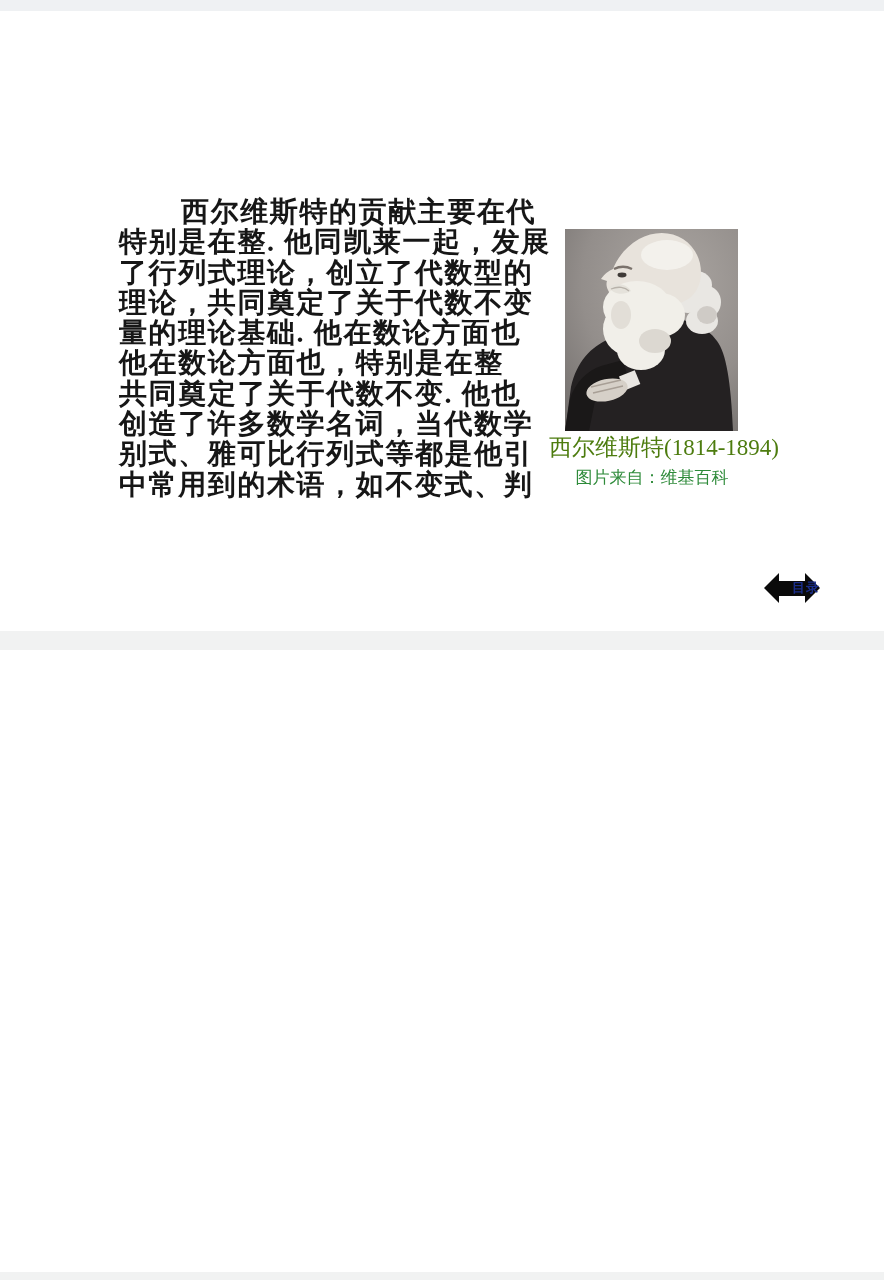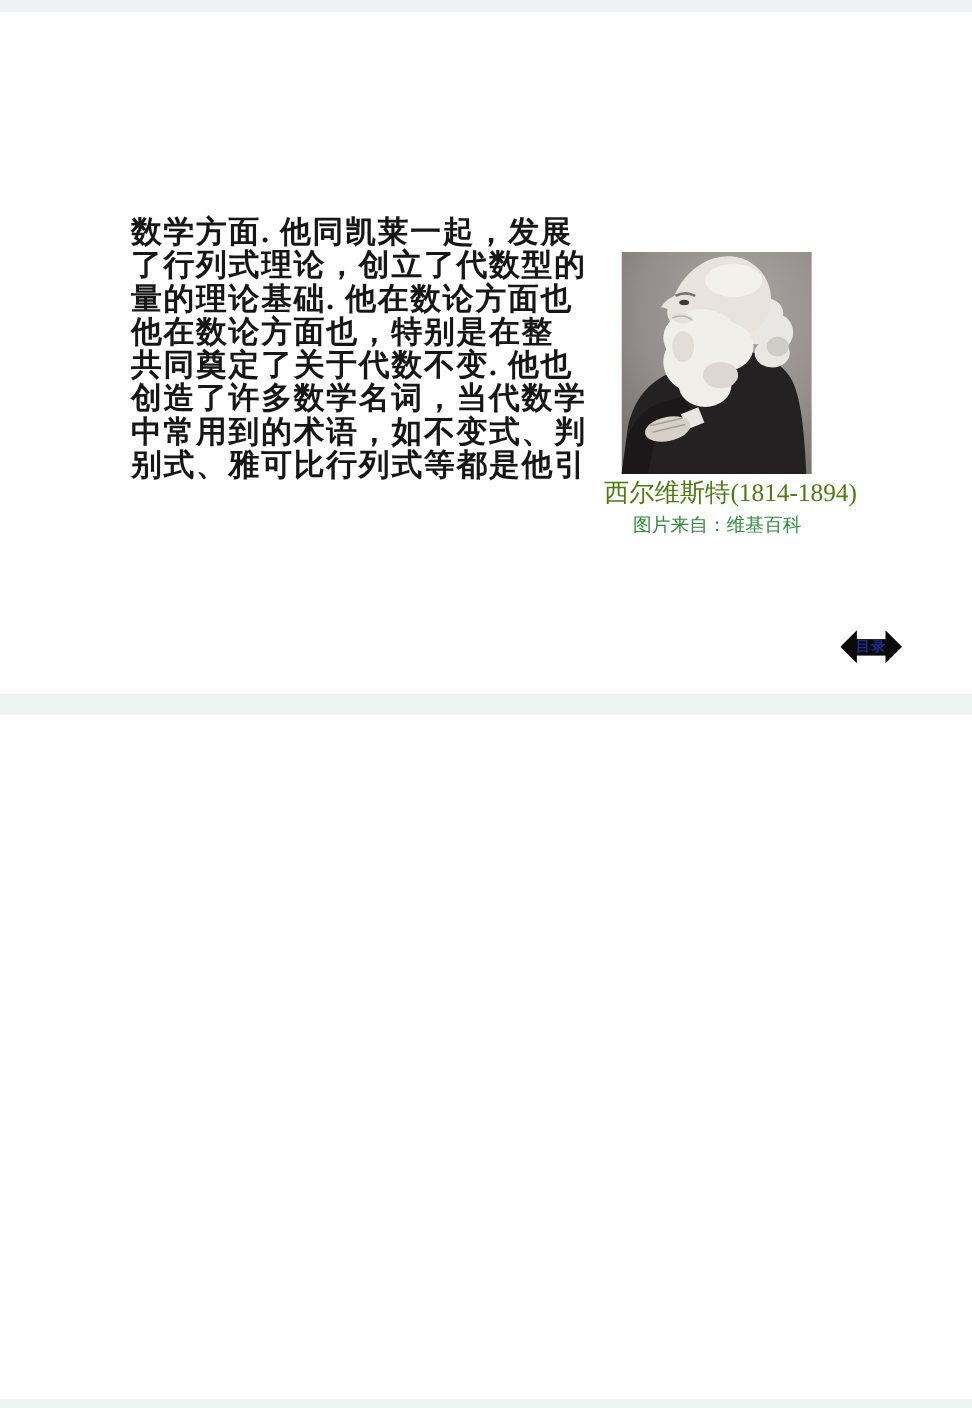--- a/index.html
+++ b/index.html
@@ -33,44 +33,46 @@
   .caption{font-size:23px;line-height:22px;color:#4d7c0f;white-space:nowrap;}
   .credit{margin-top:9px;font-size:17px;line-height:20px;font-weight:400;
           color:var(--green,#2e8b3a);white-space:nowrap;
           font-family:"Liberation Serif","DejaVu Serif",serif;}
 
   
   .nav-btn{position:absolute;width:56px;height:34px;cursor:pointer;}
   .nav-1{left:764px;top:560px;}
   .nav-btn svg{position:absolute;left:0;top:0;display:block;}
   .nav-label{
-    position:absolute;left:0;top:10px;width:56px;text-align:center;
+    position:absolute;left:0;top:10px;width:56px;text-align:right;
     font-size:13px;font-weight:700;letter-spacing:1px;
     color:var(--navy,#1b2e8a);line-height:14px;
     font-family:Liberation Sans, sans-serif;
   }
 </style>
 </head>
 <body>
 
 <div class="canvas">
 
   <div class="strip strip-top"></div>
 
   <div class="slide slide-1">
 
     <div class="s1-text">
-      <div class="line">数学方面. 他同凯莱一起，发展</div>
+      <div class="line indent-s1">西尔维斯特的贡献主要在代</div>
+      <div class="line">特别是在整. 他同凯莱一起，发展</div>
       <div class="line">了行列式理论，创立了代数型的</div>
+      <div class="line">理论，共同奠定了关于代数不变</div>
       <div class="line">量的理论基础. 他在数论方面也</div>
       <div class="line">他在数论方面也，特别是在整</div>
       <div class="line">共同奠定了关于代数不变. 他也</div>
       <div class="line">创造了许多数学名词，当代数学</div>
+      <div class="line">别式、雅可比行列式等都是他引</div>
       <div class="line">中常用到的术语，如不变式、判</div>
-      <div class="line">别式、雅可比行列式等都是他引</div>
     </div>
 
     <div class="photo">
       <svg viewBox="0 0 173 202">
         <defs>
           <radialGradient id="gbg" cx="0.62" cy="0.28" r="0.95">
             <stop offset="0" stop-color="#aba6a2"></stop>
             <stop offset="0.55" stop-color="#938e8b"></stop>
             <stop offset="1" stop-color="#6e6a68"></stop>
           </radialGradient>

